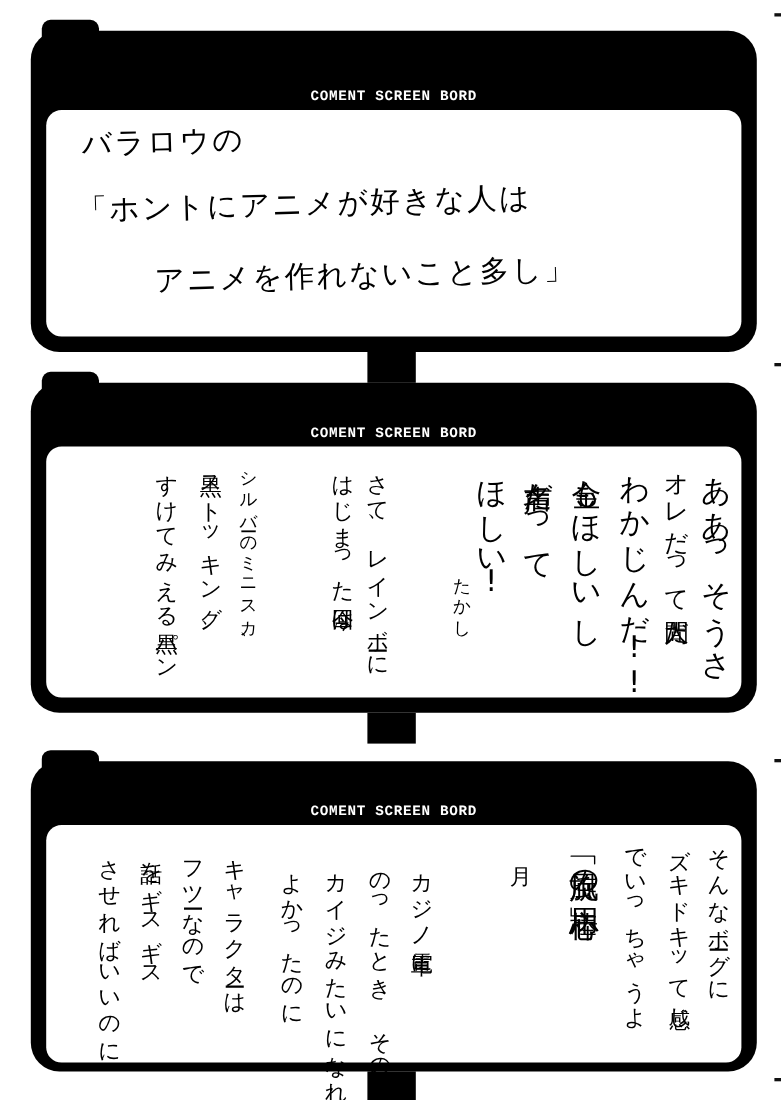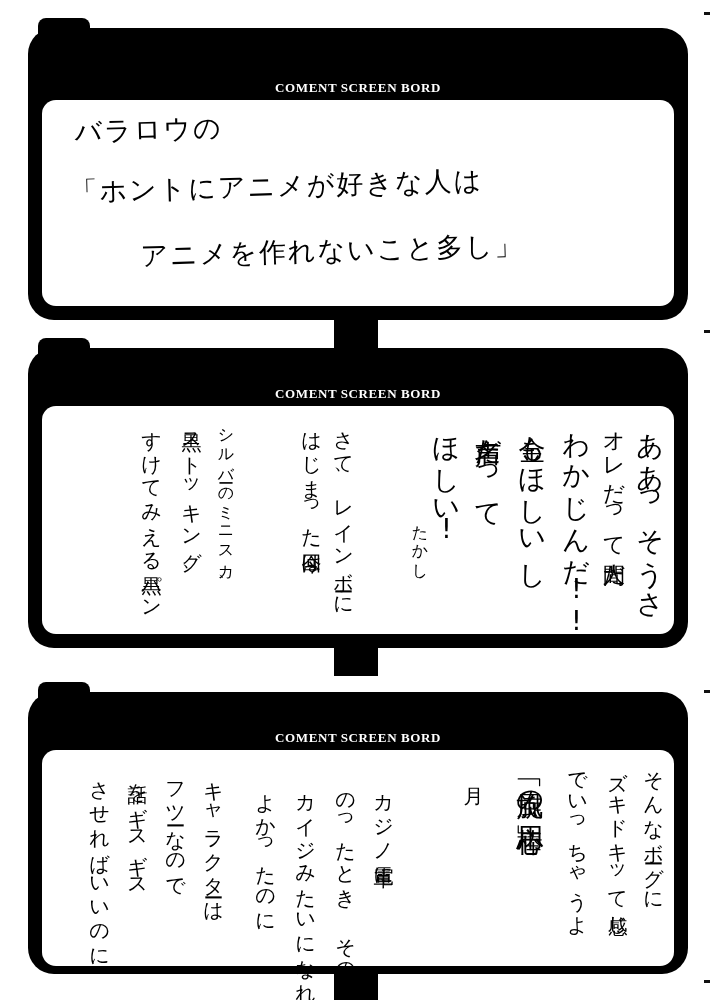--- a/index.html
+++ b/index.html
@@ -46,21 +46,21 @@
   }
   .panel-title {
     position: absolute;
     left: 0;
     width: 100%;
     text-align: center;
     color: #ffffff;
     font-weight: bold;
     font-size: 13px;
     letter-spacing: 0.6px;
-    font-family: Liberation Serif, serif;
+    font-family: Liberation Mono, monospace;
   }
   
   .panel-notch {
     position: absolute;
     background: #000000;
     border-radius: 8px 8px 0 0;
   }
 
   
   .connector {

